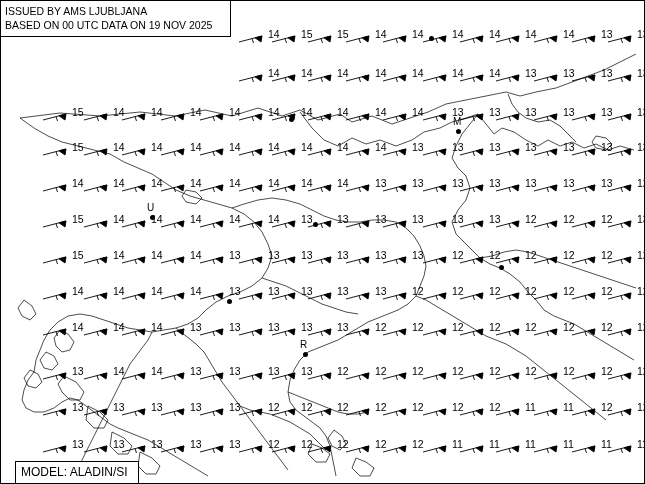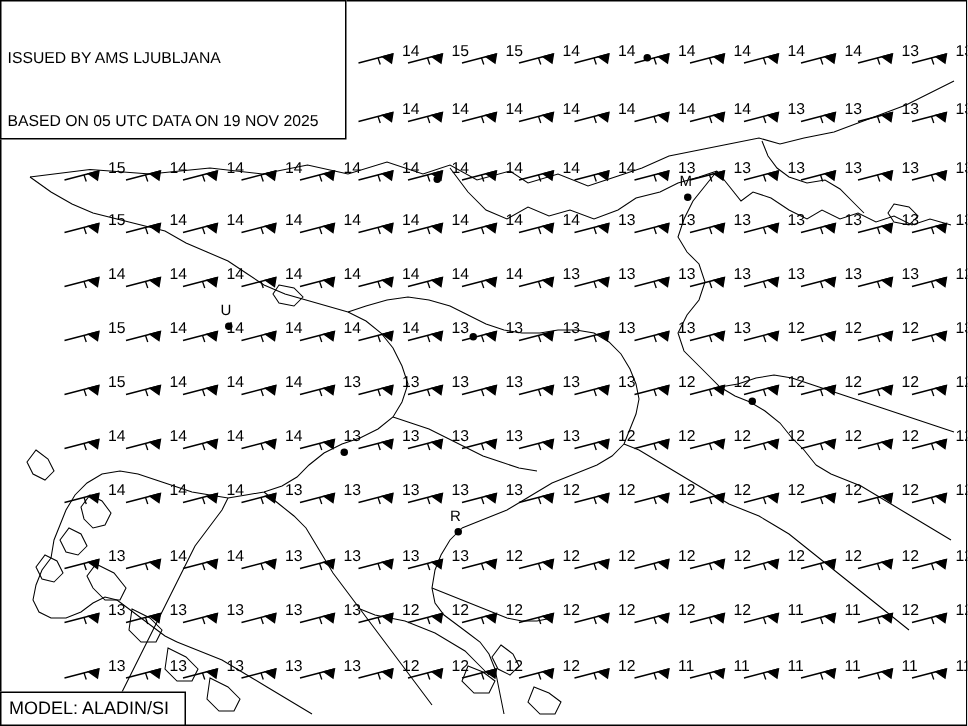--- a/index.html
+++ b/index.html
@@ -36,28 +36,27 @@
     padding: 3px 6px 4px 4px;
     box-sizing: border-box;
     width: 231px;
     z-index: 20;
   }
   .header-box div {
     font-size: 10.5px;
     line-height: 14px;
     color: #000;
     white-space: nowrap;
-    margin-top: 28px;
   }
   .header-box .bold {
     font-weight: bold;
   }
   .model-box {
     position: absolute;
-    left: 0;
+    left: 15px;
     bottom: 0;
     background: #ffffff;
     border: 1px solid #000;
     padding: 3px 10px 4px 5px;
     box-sizing: border-box;
     z-index: 20;
   }
   .model-box div {
     font-size: 12px;
     line-height: 14px;
@@ -1633,20 +1632,20 @@
       <div class="city" style="left: 499px; top: 265px;">
         <div class="dot"></div>
       </div>
       <div class="city" style="left: 227px; top: 299px;">
         <div class="dot"></div>
       </div>
     </div>
 
   <div class="header-box">
     <div>ISSUED BY AMS LJUBLJANA</div>
-    <div>BASED ON 05 UTC DATA ON 19 NOV 2025</div>
+    <div>BASED ON 00 UTC DATA ON 19 NOV 2025</div>
   </div>
 
   <div class="model-box">
     <div>MODEL: ALADIN/SI</div>
   </div>
 
 </div>
 
 </body></html>

